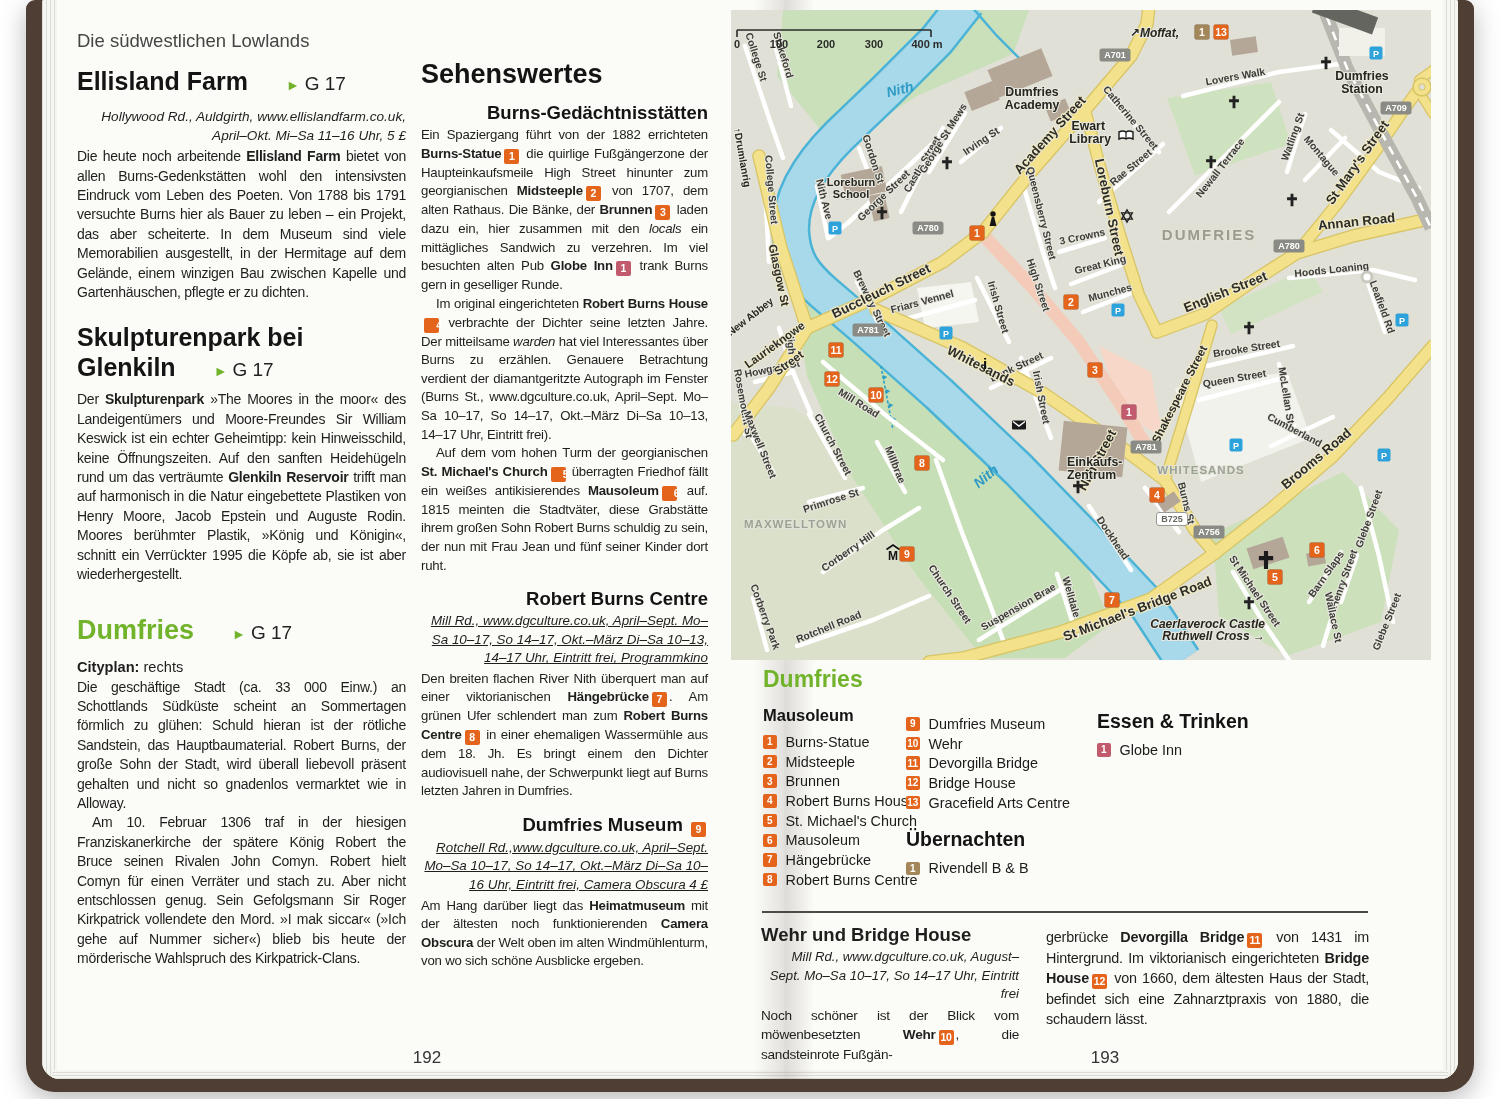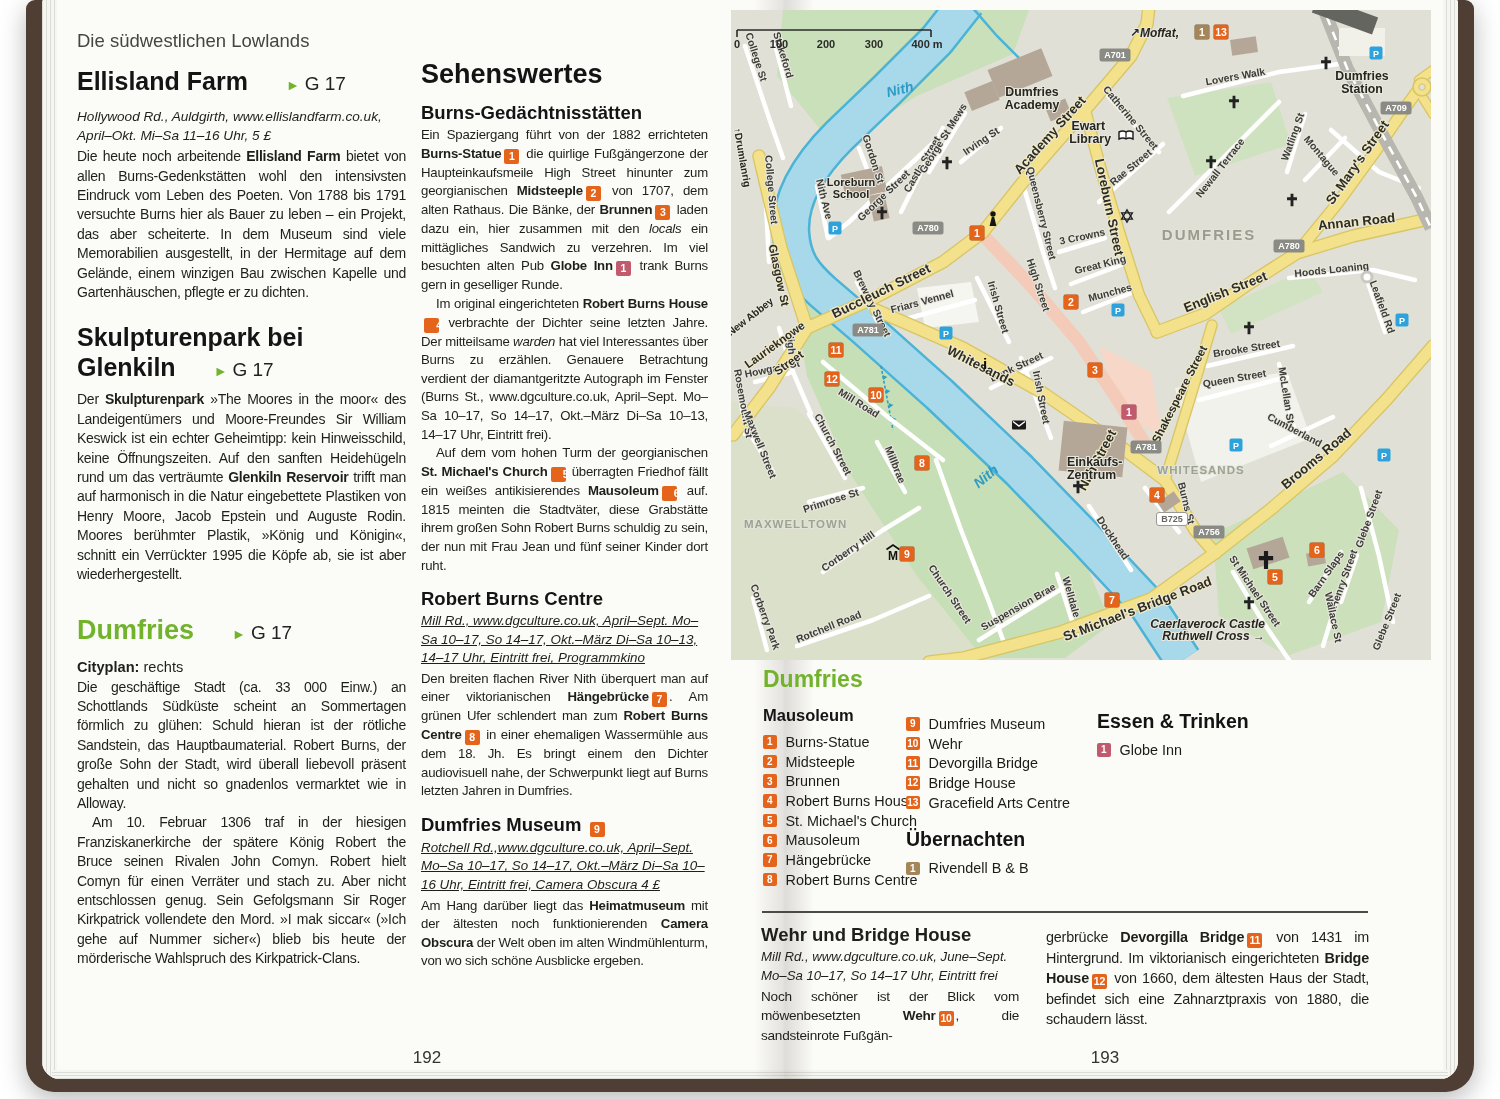--- a/index.html
+++ b/index.html
@@ -27,21 +27,21 @@
   .h2{font-size:25px;font-weight:700;color:#141414;line-height:30px;}
   .h3{font-size:18.5px;font-weight:700;color:#141414;line-height:22px;}
   .refrow{display:flex;align-items:baseline;gap:38px;}
   .ref{font-size:19px;color:#222;font-weight:400;white-space:nowrap;}
   .tri{color:#72b32c;font-size:14px;margin-right:5px;}
   .addr{font-style:italic;font-size:13.6px;line-height:18.6px;color:#1e1e1c;}
   .body{font-size:14px;line-height:19.4px;text-align:justify;letter-spacing:-0.25px;}
   .col2 .body{font-size:13.2px;line-height:18.6px;letter-spacing:-0.2px;}
   .col2 .addr{font-size:13.4px;text-decoration:underline;}
   .ind{text-indent:15px;}
-  .mb14{margin-bottom:12px;} .mb2{margin-bottom:2px;}
+  .mb14{margin-bottom:12px;} .mb2{margin-bottom:2px;text-align:right;}
   .mt8{margin-top:8px;} .mt14{margin-top:13px;} .mt20{margin-top:20px;} .mt30{margin-top:29px;}
   .cityplan{font-size:14.6px;margin-top:13px;margin-bottom:3px;}
   .mk{display:inline-flex;align-items:center;justify-content:center;width:15px;height:15px;
       border-radius:2px;color:#fff;font-weight:700;font-size:10.5px;font-style:normal;
       vertical-align:-2px;margin:0 2px 0 3px;line-height:15px;}
   .mk-o{background:#e4641c;} .mk-p{background:#c25a6e;} .mk-b{background:#a3875a;}
   .pageno{font-size:17px;color:#333;width:110px;text-align:center;}
   
   .leg-title{left:763px;top:666px;font-size:23px;font-weight:700;color:#72b32c;}
   .leg-h{font-size:16.5px;font-weight:700;color:#141414;margin-bottom:7px;}
@@ -593,20 +593,20 @@
         <div class="leg-row">
           <span class="mk mk-p">1</span>
           <span class="leg-label">Globe Inn</span>
         </div>
       </div>
   </div>
 
   <div class="abs divider"></div>
   <div class="abs bh">Wehr und Bridge House</div>
   <div class="abs bcol1">
-    <div class="addr mb2">Mill Rd., www.dgculture.co.uk, June–Sept. Mo–Sa 10–17, So 14–17 Uhr, Eintritt frei</div>
+    <div class="addr mb2">Mill Rd., www.dgculture.co.uk, August–Sept. Mo–Sa 10–17, So 14–17 Uhr, Eintritt frei</div>
     <div class="body">Noch schöner ist der Blick vom möwenbesetzten <b>Wehr</b><span class="mk mk-o">10</span>, die sandsteinrote Fußgän-</div>
   </div>
   <div class="abs bcol2">
     <div class="body">gerbrücke <b>Devorgilla Bridge</b><span class="mk mk-o">11</span> von 1431 im Hintergrund. Im viktorianisch eingerichteten <b>Bridge House</b><span class="mk mk-o">12</span> von 1660, dem ältesten Haus der Stadt, befindet sich eine Zahnarztpraxis von 1880, die schaudern lässt.</div>
   </div>
   <div class="abs pageno" style="left:1050px;top:1048px;">193</div>
 </div>
 
 </body></html>

